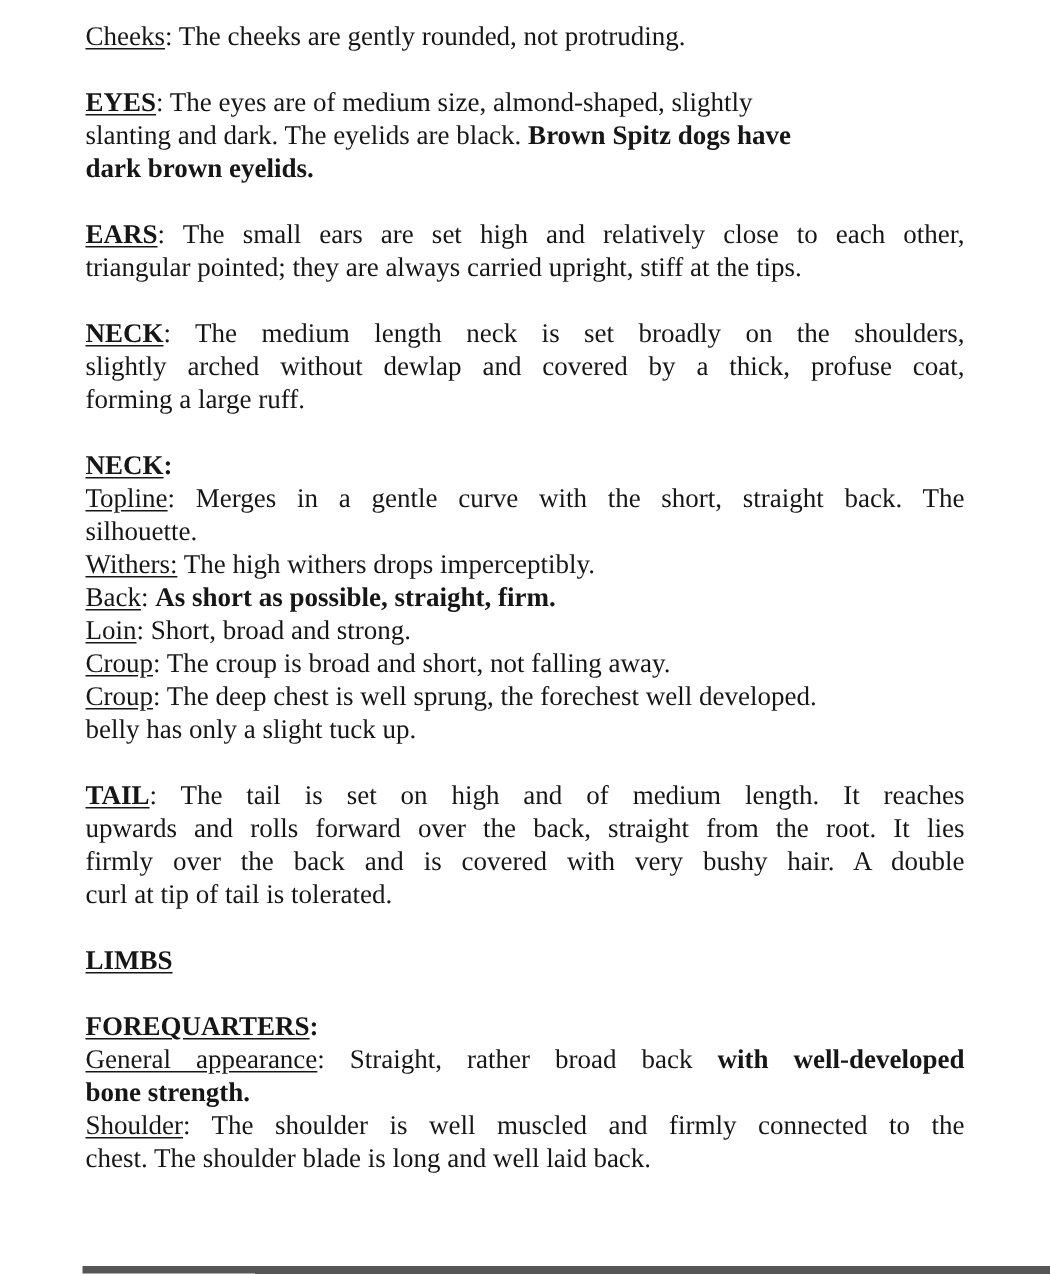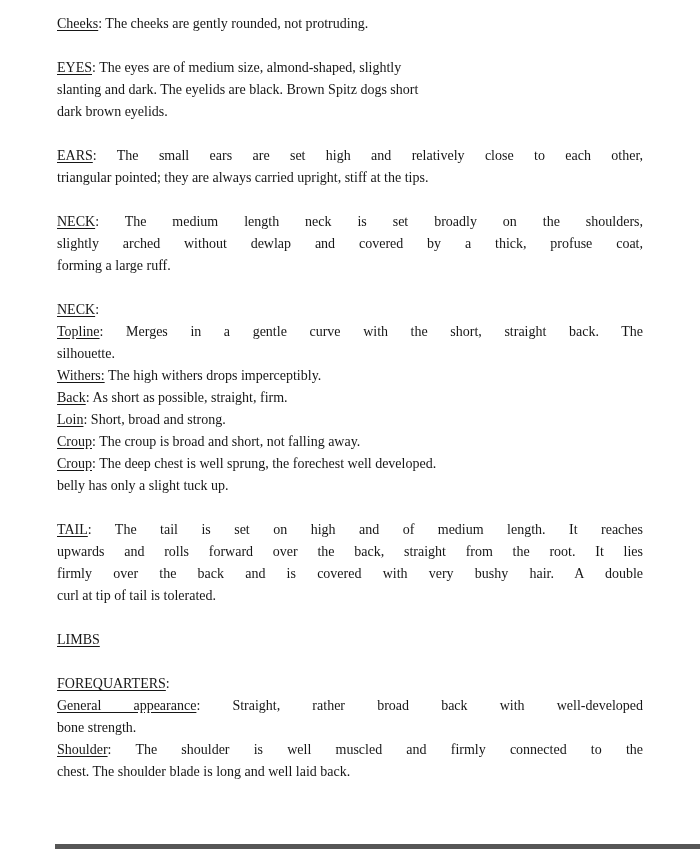--- a/index.html
+++ b/index.html
@@ -12,52 +12,52 @@
     overflow: hidden;
     font-family: "Liberation Serif", serif;
     color: #161616;
   }
   .page {
     position: absolute;
     left: 57px; top: 13px;
     width: 586px;
   }
   .line {
-    font-size: 14px;
+    font-size: 18px;
     line-height: 22px;
     white-space: normal;
     text-align: left;
   }
   .line.j {
     text-align: justify;
     text-align-last: justify;
   }
   .gap { height: 22px; }
   .u {
     text-decoration: underline;
     text-underline-offset: 2px;
   }
-  .b { font-weight: normal; }
+  .b { font-weight: bold; }
   .bottom-rule {
     position: absolute;
     left: 55px; right: 0; bottom: 0;
     height: 5px;
   }
 </style>
 </head>
 <body style="background: rgb(255, 255, 255);">
 
 <div class="page" style="color: rgb(22, 22, 22);">
     <div>
       <div class="line"><span class="u ">Cheeks</span><span class="">: The cheeks are gently rounded, not protruding.</span></div>
     </div>
     <div class="gap"></div>
     <div>
       <div class="line"><span class="u b">EYES</span><span class="">: The eyes are of medium size, almond-shaped, slightly</span></div>
-      <div class="line"><span class="">slanting and dark. The eyelids are black. </span><span class="b">Brown Spitz dogs short</span></div>
+      <div class="line"><span class="">slanting and dark. The eyelids are black. </span><span class="b">Brown Spitz dogs have</span></div>
       <div class="line"><span class="b">dark brown eyelids.</span></div>
     </div>
     <div class="gap"></div>
     <div>
       <div class="line j"><span class="u b">EARS</span><span class="">: The small ears are set high and relatively close to each other,</span></div>
       <div class="line"><span class="">triangular pointed; they are always carried upright, stiff at the tips.</span></div>
     </div>
     <div class="gap"></div>
     <div>
       <div class="line j"><span class="u b">NECK</span><span class="">: The medium length neck is set broadly on the shoulders,</span></div>

